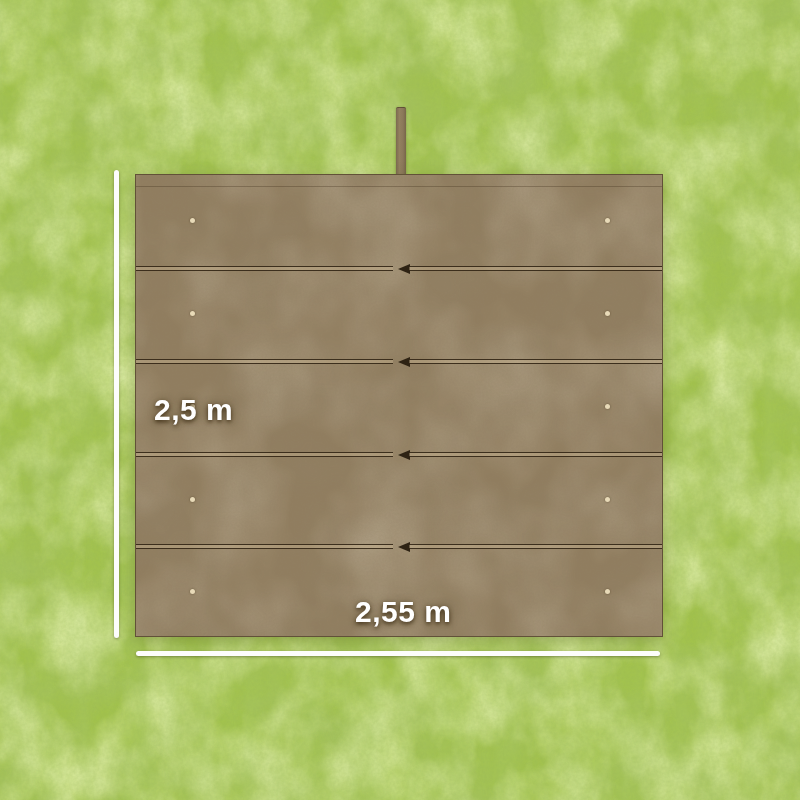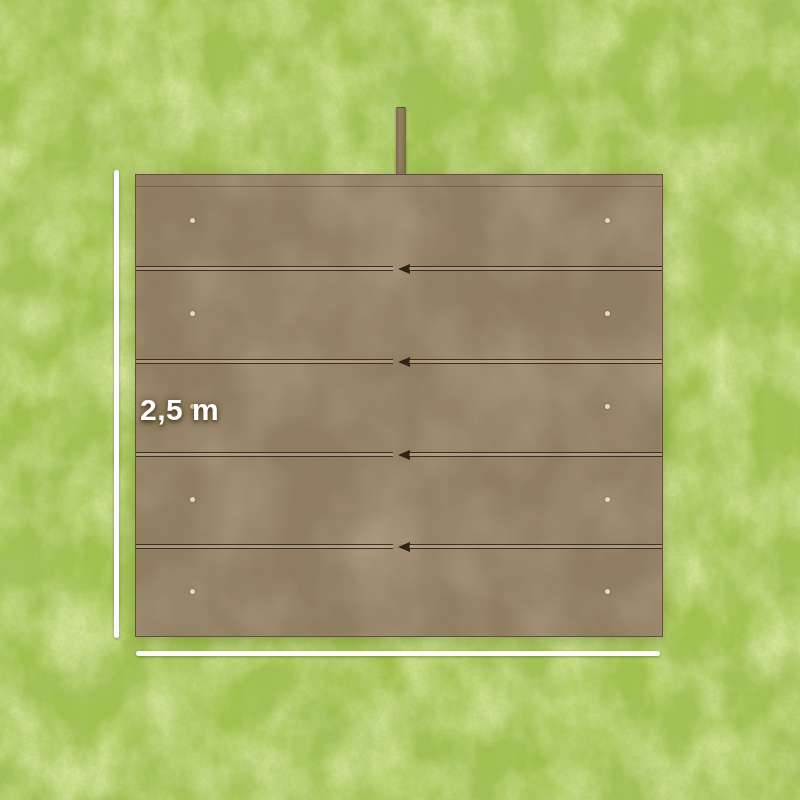--- a/index.html
+++ b/index.html
@@ -84,21 +84,21 @@
   
   .dim-label {
     position: absolute;
     color: #ffffff;
     font-weight: bold;
     font-size: 30px;
     letter-spacing: 0.5px;
     text-shadow: 0 2px 4px rgba(55,40,15,.85), 0 0 9px rgba(55,40,15,.45);
     white-space: nowrap;
   }
-  .label-height { left: 140px; top: 393px; }
+  .label-height { left: 154px; top: 393px; }
   .label-width  { left: 355px; top: 595px; }
 </style>
 </head>
 <body>
 
 <div class="scene">
 
   <svg class="grass-svg" xmlns="http://www.w3.org/2000/svg" width="800" height="800" viewBox="0 0 800 800">
     <defs>
       <filter id="gDark" x="-5%" y="-5%" width="110%" height="110%">
@@ -181,14 +181,15 @@
     <div class="eyelet" style="left:54px;top:322px"></div>
     <div class="eyelet" style="left:469px;top:322px"></div>
     <div class="eyelet" style="left:54px;top:414px"></div>
     <div class="eyelet" style="left:469px;top:414px"></div>
   </div>
 
   <div class="dim-line dim-v"></div>
   <div class="dim-line dim-h"></div>
 
   <div class="dim-label label-height">2,5 m</div>
+  <div class="dim-label label-width">2,55 m</div>
 
 </div>
 
 </body></html>

